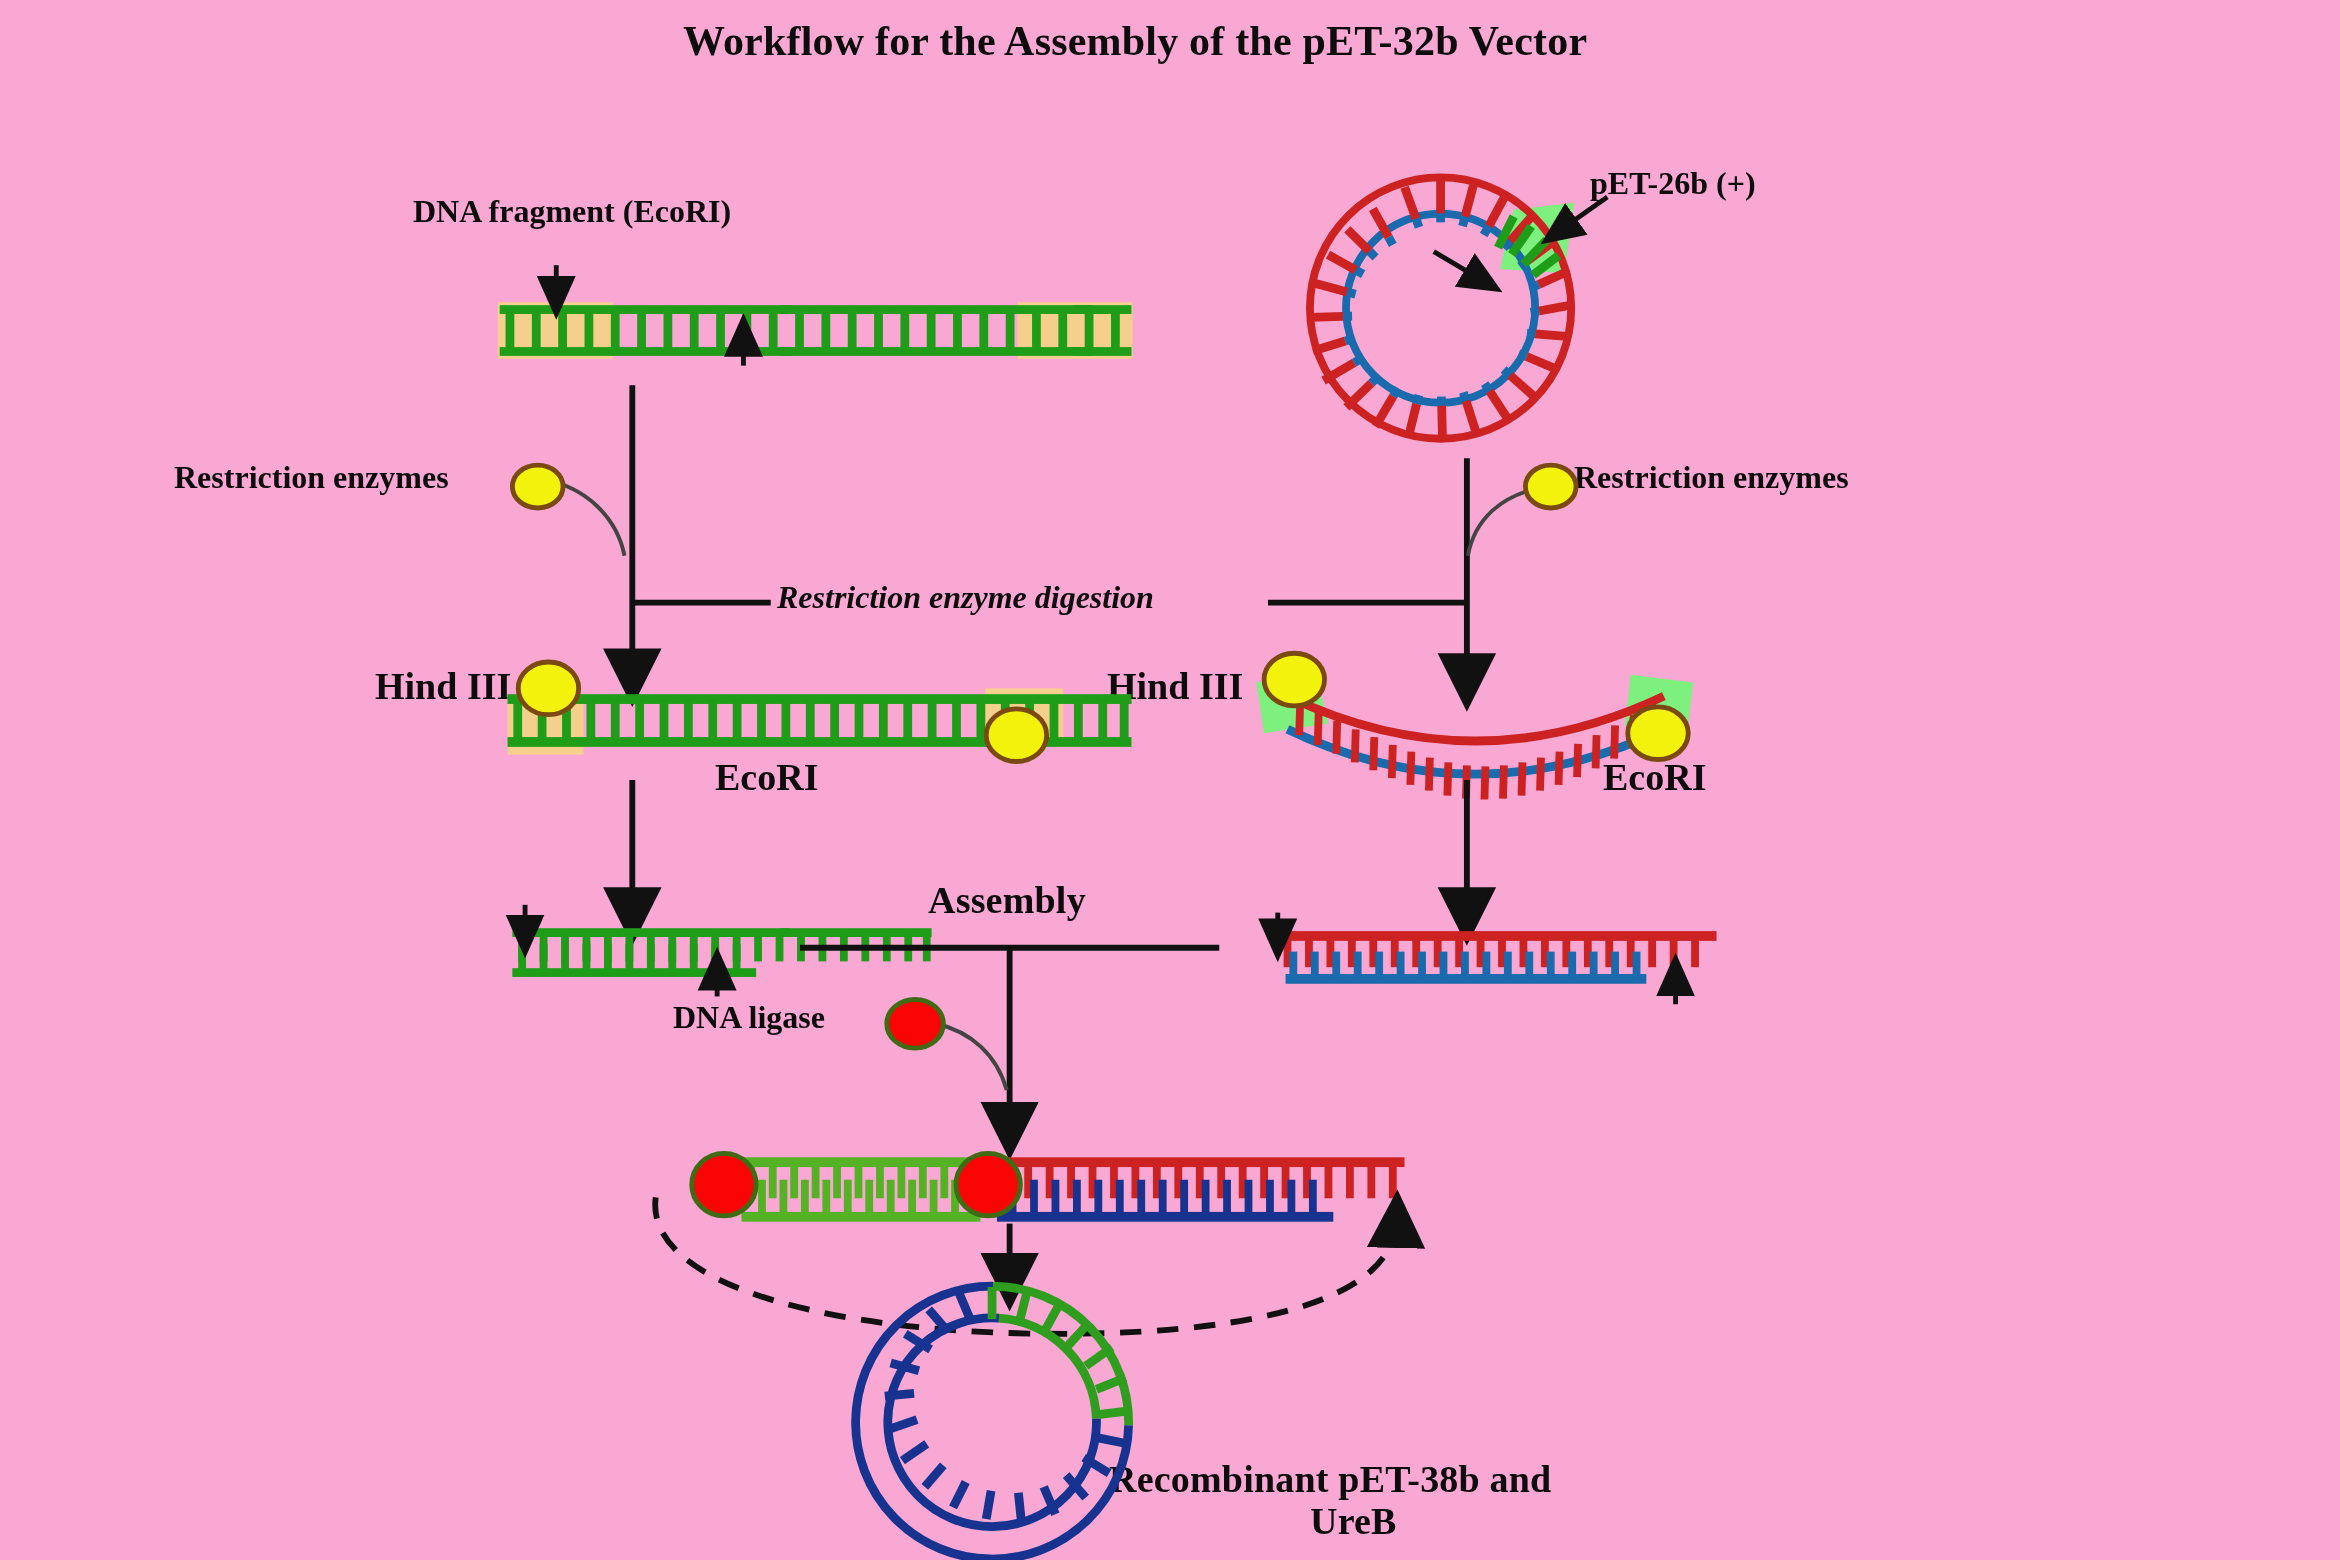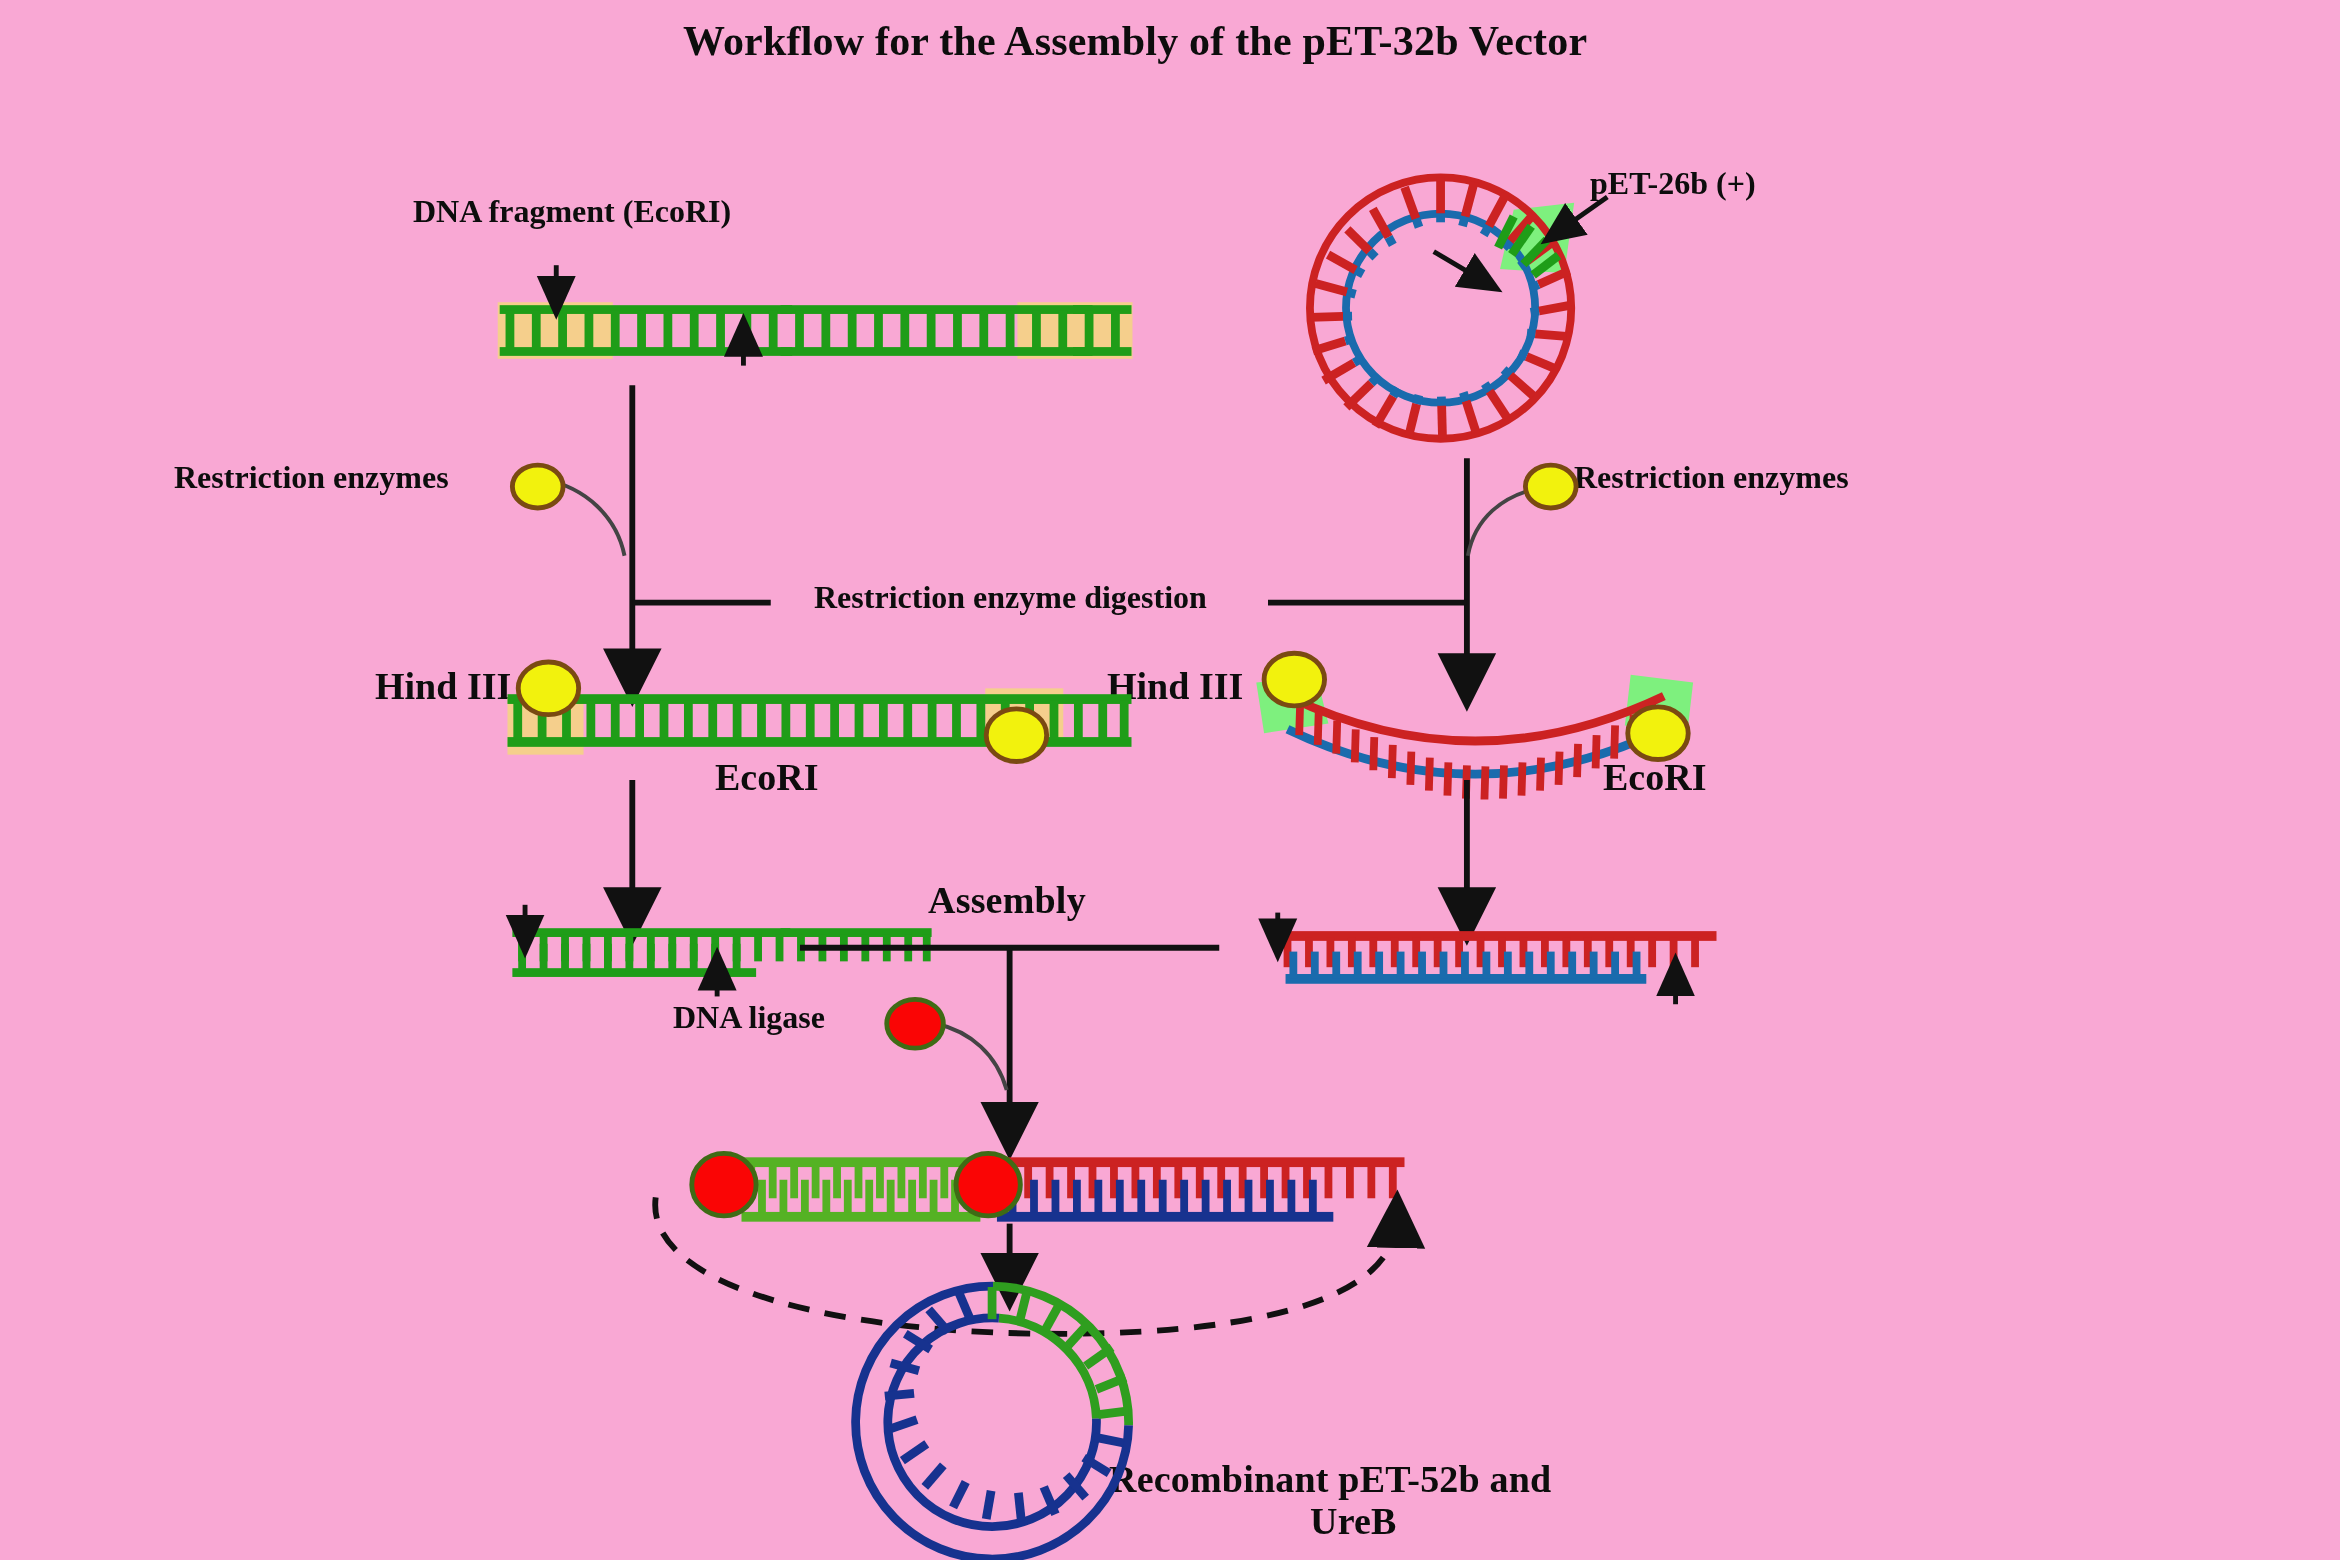--- a/index.html
+++ b/index.html
@@ -20,33 +20,33 @@
   <div class="lbl t-title" style="left:683px;top:17.6px;">Workflow for the Assembly of the pET-32b Vector</div>
 
   <div class="lbl t-big" style="left:413px;top:194px;">DNA fragment (EcoRI)</div>
 
   <div class="lbl t-big" style="left:1590px;top:166px;">pET-26b (+)</div>
 
   <div class="lbl t-big" style="left:174px;top:460px;">Restriction enzymes</div>
 
   <div class="lbl t-big" style="left:1574px;top:460px;">Restriction enzymes</div>
 
-  <div class="lbl t-big" style="left:814px;top:580px;">Restriction enzyme digestion</div>
+  <div class="lbl t-big" style="left:777px;top:580px;font-style:italic;">Restriction enzyme digestion</div>
 
   <div class="lbl t-mid" style="left:375px;top:665px;">Hind III</div>
   <div class="lbl t-mid" style="left:715px;top:756px;">EcoRI</div>
 
   <div class="lbl t-mid" style="left:1107px;top:665px;">Hind III</div>
   <div class="lbl t-mid" style="left:1603px;top:756px;">EcoRI</div>
 
   <div class="lbl t-title" style="left:928px;top:879px;font-size:38px;">Assembly</div>
 
   <div class="lbl t-big" style="left:673px;top:1000px;text-align:right;">DNA ligase</div>
 
-  <div class="lbl t-title" style="left:1109px;top:1458px;font-size:38px;">Recombinant pET-52b and</div>
+  <div class="lbl t-title" style="left:1109px;top:1458px;font-size:38px;">Recombinant pET-38b and</div>
   <div class="lbl t-title" style="left:1310px;top:1500px;font-size:38px;text-align:center;">UreB</div>
 
   <svg class="layer" viewBox="0 0 2400 1600">
     <defs>
       <marker id="ah" markerWidth="12" markerHeight="12" refX="5" refY="6" orient="auto">
         <path d="M0,1 L10,6 L0,11 z" fill="#111"></path>
       </marker>
       <marker id="ahs" markerWidth="10" markerHeight="10" refX="4" refY="5" orient="auto">
         <path d="M0,1 L9,5 L0,9 z" fill="#111"></path>
       </marker>

